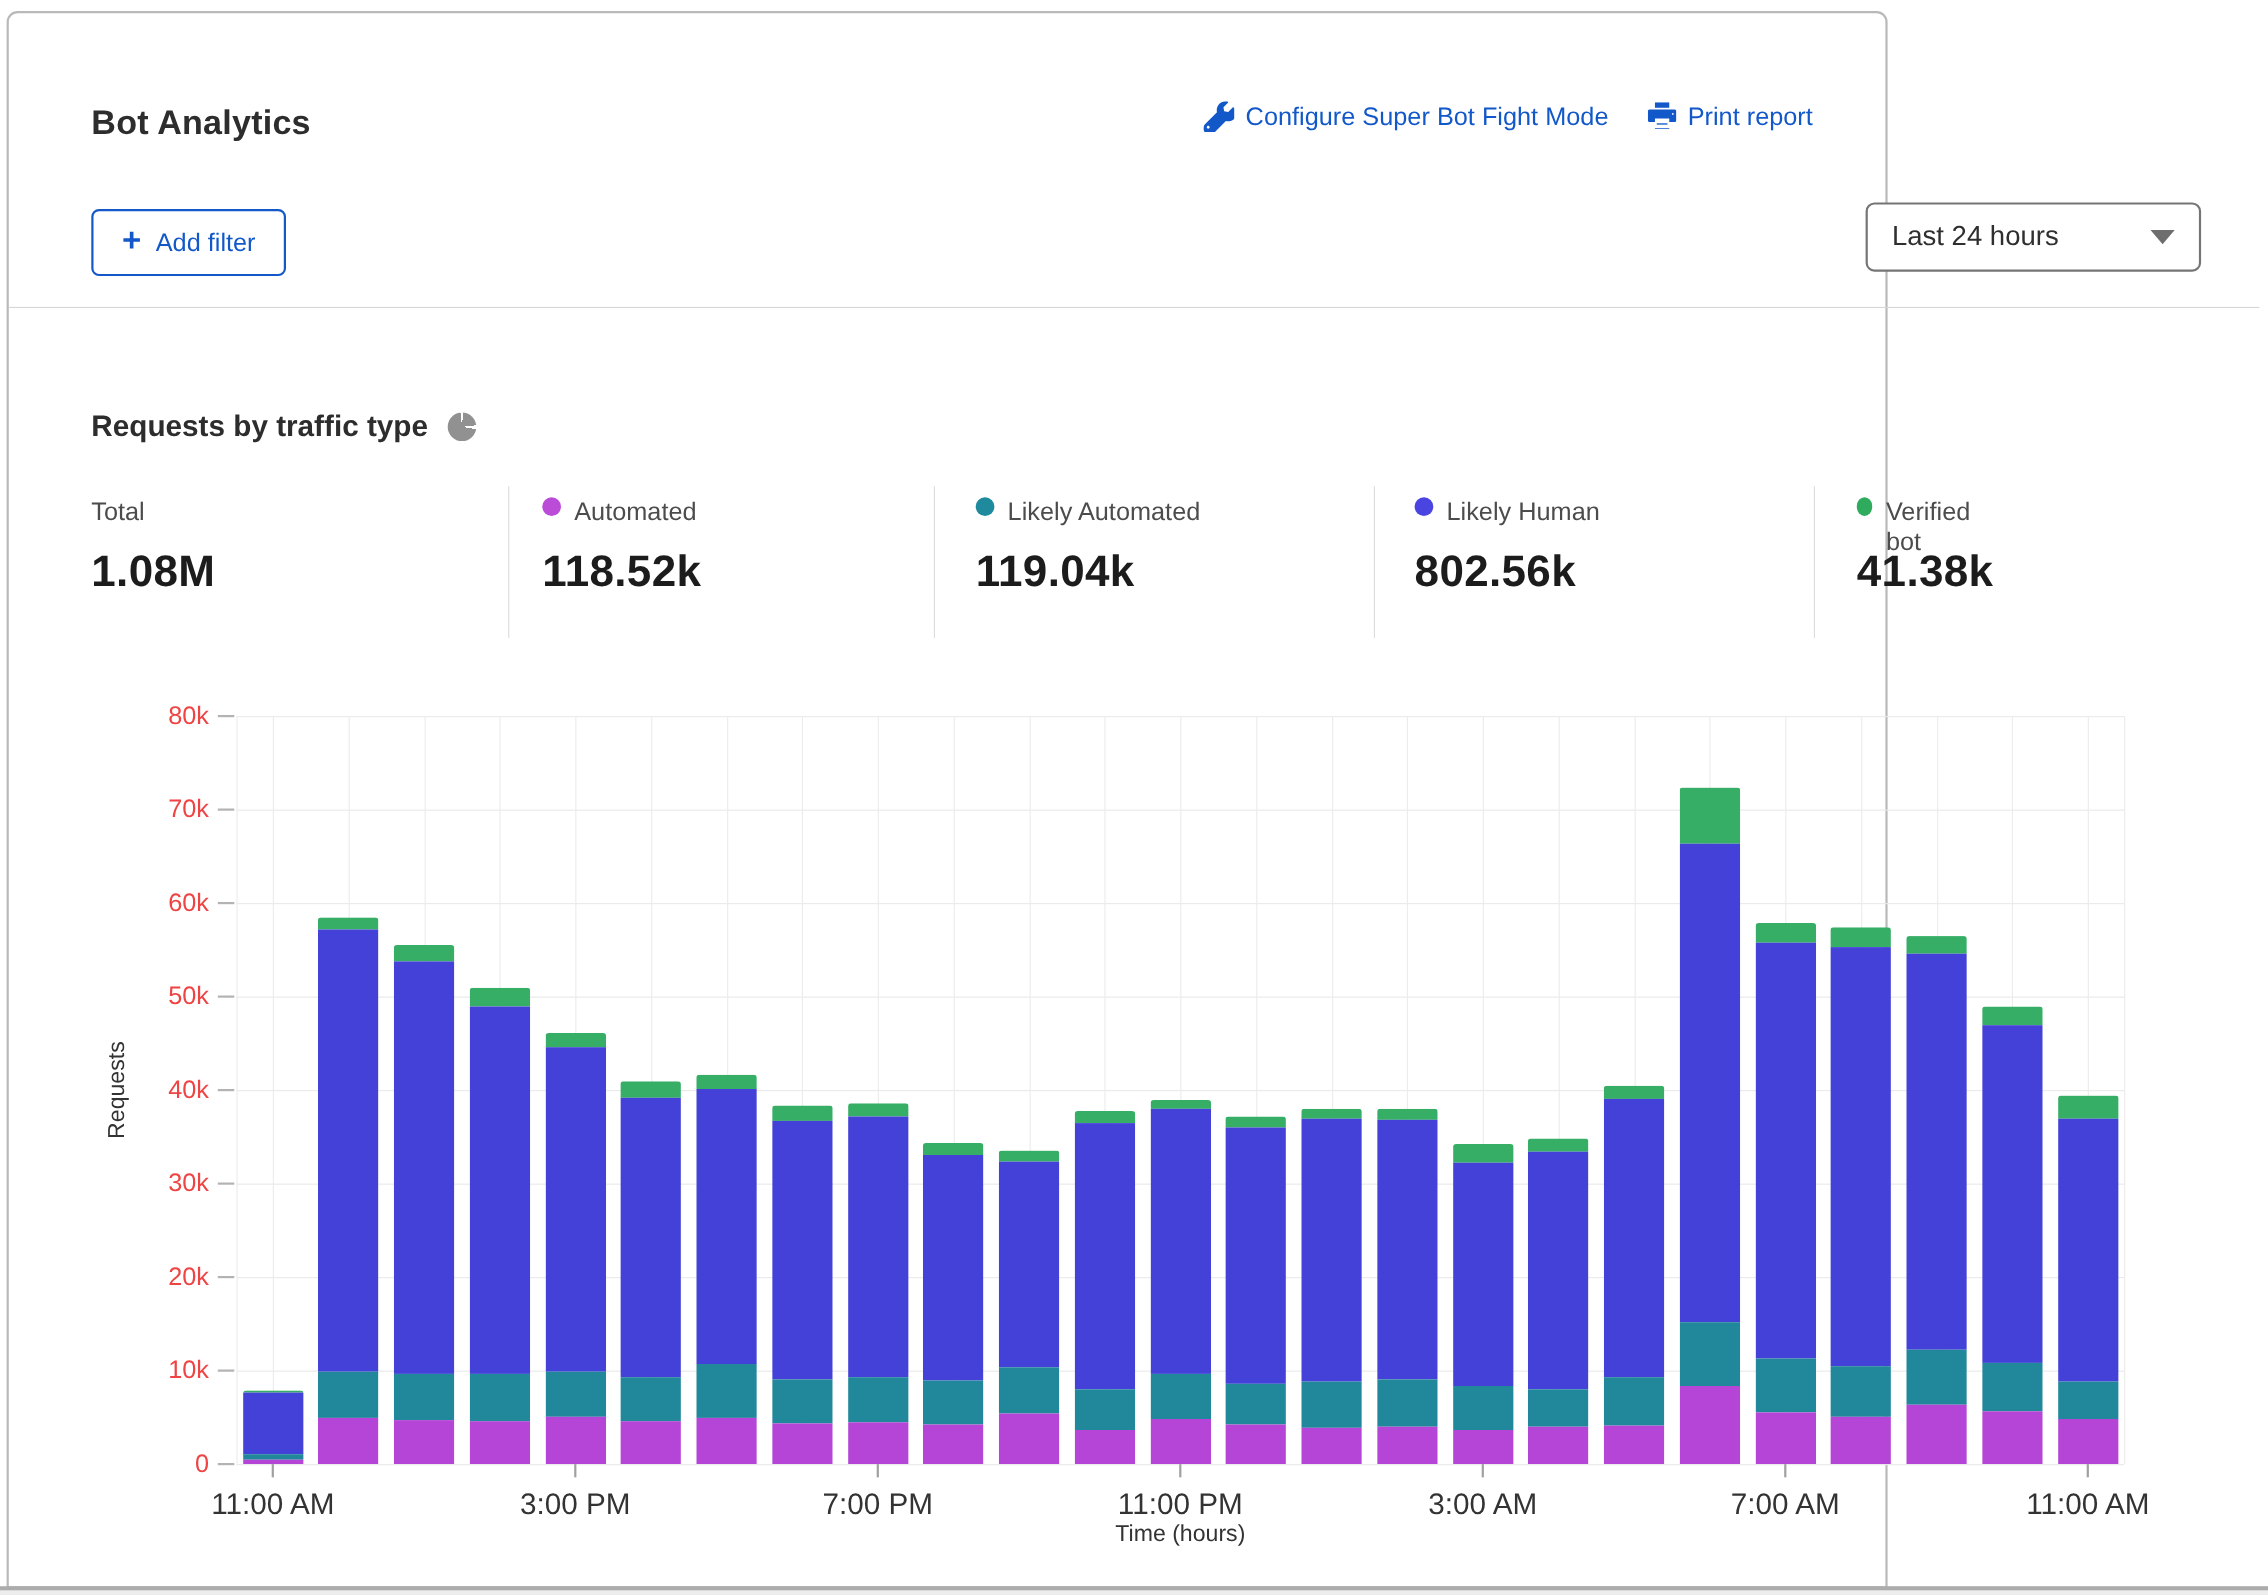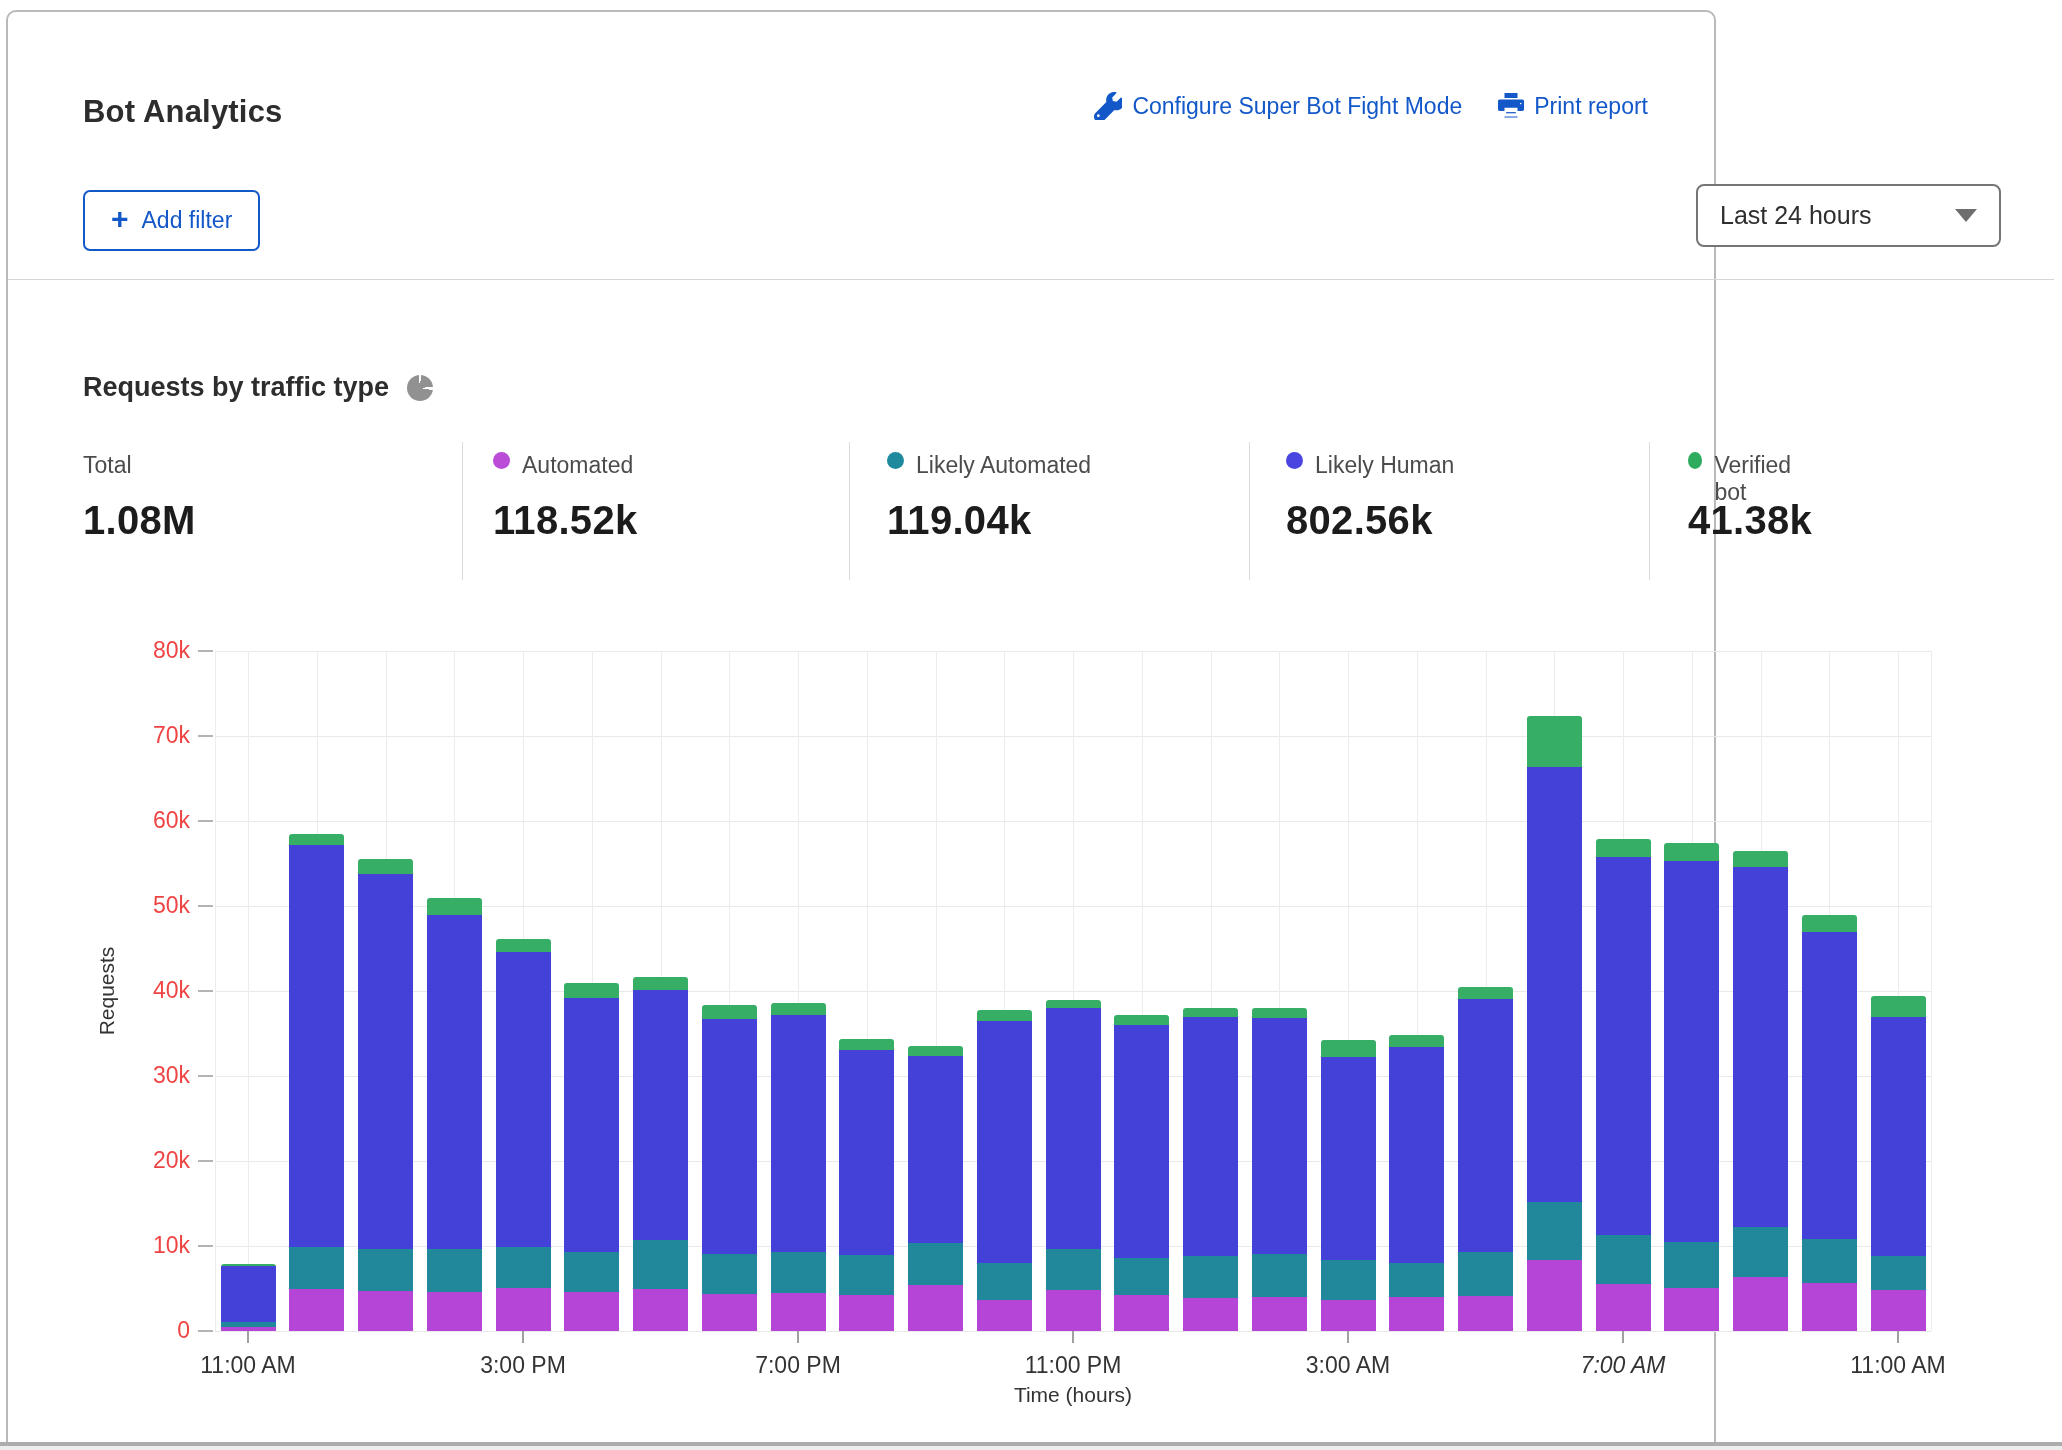--- a/index.html
+++ b/index.html
@@ -44,21 +44,21 @@
   .stat-label { font-size:23px; color:#4c4c4c; }
   .stat-value { margin-top:18px; font-size:40px; font-weight:bold; color:#1c1c1c; letter-spacing:0.3px; }
   .stat-divider { position:absolute; top:430px; width:1px; height:138px; background:#dbdbdb; }
 
   .chart { position:absolute; left:0; top:0; width:2062px; height:1450px; pointer-events:none; }
   .gridline-h { position:absolute; height:1px; background:#e9e9e9; }
   .gridline-v { position:absolute; width:1px; background:#ececec; }
   .ytick { position:absolute; height:2px; width:15px; background:#b3b3b3; }
   .ylabel { position:absolute; width:90px; text-align:right; font-size:23px; color:#ef4444; }
   .xtick { position:absolute; width:2px; height:12px; background:#a0a0a0; }
-  .xlabel { position:absolute; width:200px; text-align:center; font-size:23px; color:#333333; }
+  .xlabel { position:absolute; width:200px; text-align:center; font-size:27px; color:#333333; }
   .axis-title-y { position:absolute; font-size:21px; color:#333333; transform:translate(-50%,-50%) rotate(-90deg); white-space:nowrap; }
   .axis-title-x { position:absolute; font-size:21px; color:#333333; transform:translateX(-50%); white-space:nowrap; }
   .bar { position:absolute; display:flex; flex-direction:column-reverse;
     border-radius:3px 3px 0 0; overflow:hidden; pointer-events:auto; cursor:pointer; }
   .bar-seg { width:100%; }
 </style>
 </head>
 <body>
 
 <div class="page">
@@ -354,21 +354,21 @@
       <div class="xlabel" style="left: 148px; top: 1352px;">11:00 AM</div>
       <div class="xtick" style="left: 522px; top: 1331px;"></div>
       <div class="xlabel" style="left: 423px; top: 1352px;">3:00 PM</div>
       <div class="xtick" style="left: 797px; top: 1331px;"></div>
       <div class="xlabel" style="left: 698px; top: 1352px;">7:00 PM</div>
       <div class="xtick" style="left: 1072px; top: 1331px;"></div>
       <div class="xlabel" style="left: 973px; top: 1352px;">11:00 PM</div>
       <div class="xtick" style="left: 1347px; top: 1331px;"></div>
       <div class="xlabel" style="left: 1248px; top: 1352px;">3:00 AM</div>
       <div class="xtick" style="left: 1622px; top: 1331px;"></div>
-      <div class="xlabel" style="left: 1523px; top: 1352px; font-style: italic;">7:00 AM</div>
+      <div class="xlabel" style="left: 1523px; top: 1352px;">7:00 AM</div>
       <div class="xtick" style="left: 1897px; top: 1331px;"></div>
       <div class="xlabel" style="left: 1798px; top: 1352px;">11:00 AM</div>
       <div class="axis-title-y" style="left: 107px; top: 991px;">Requests</div>
       <div class="axis-title-x" style="left: 1073px; top: 1383px;">Time (hours)</div>
     </div>
 
   <div class="bottom-line"></div>
   <div class="bottom-band"></div>
 </div>
 

